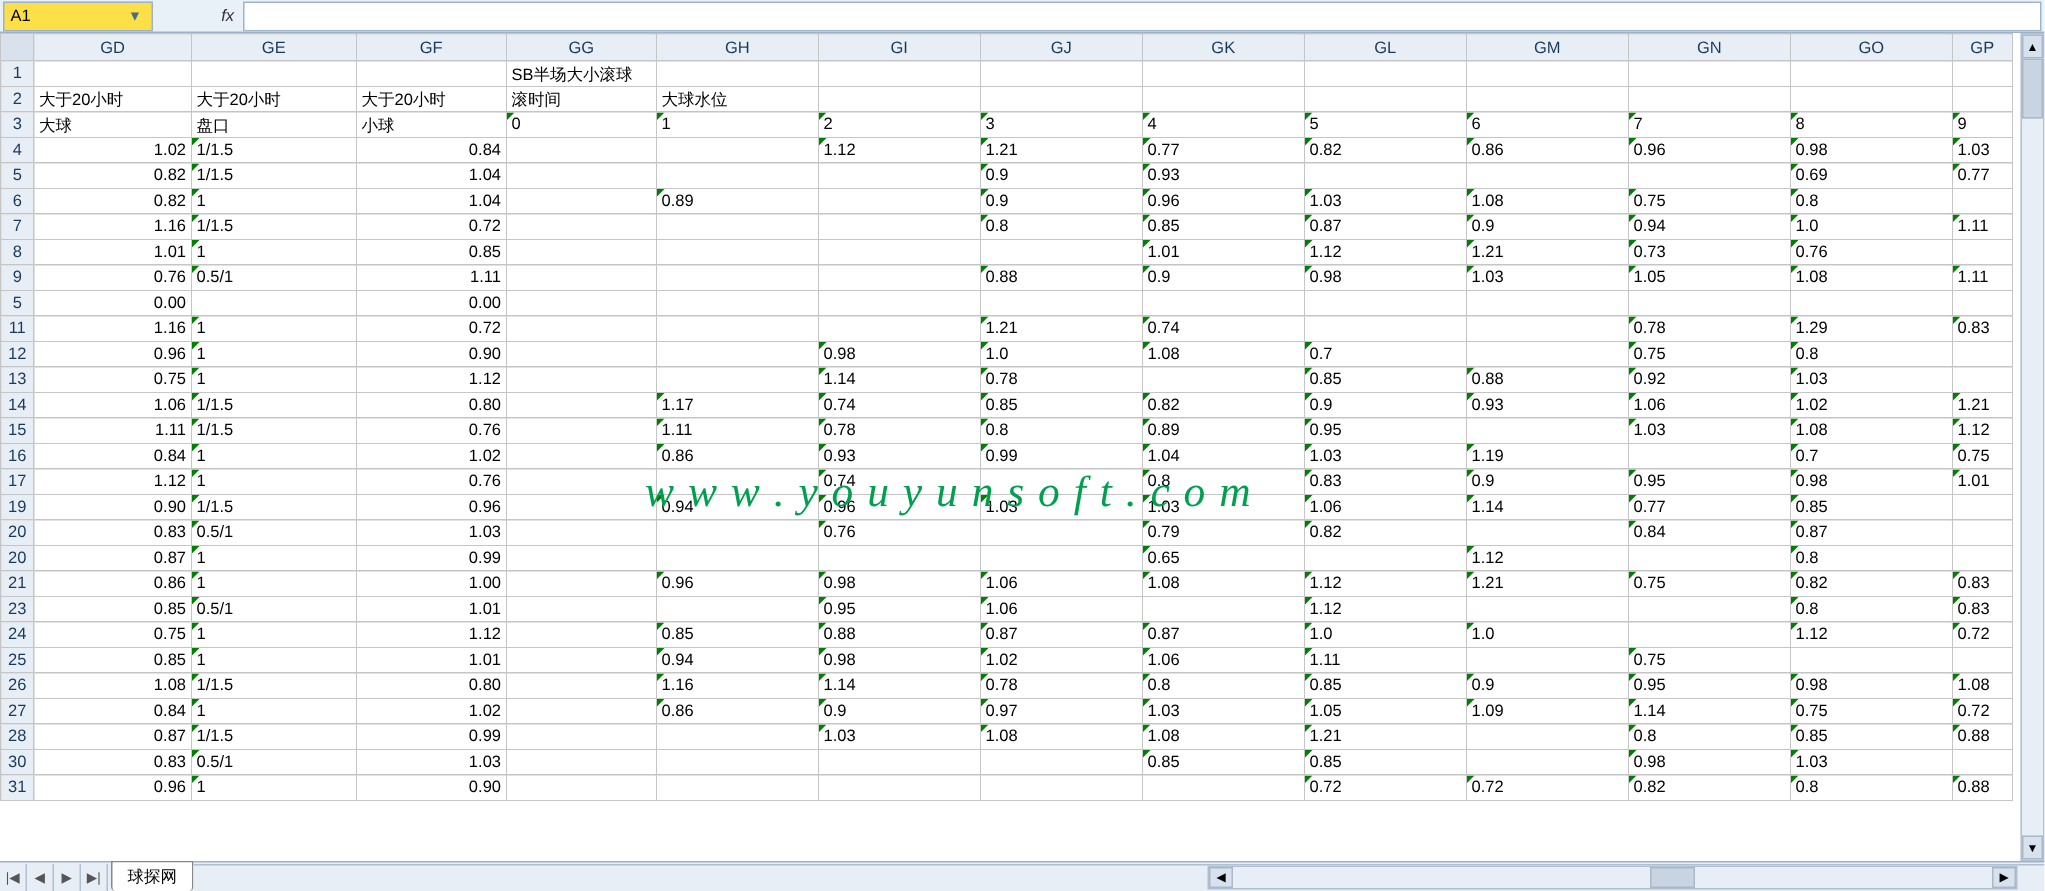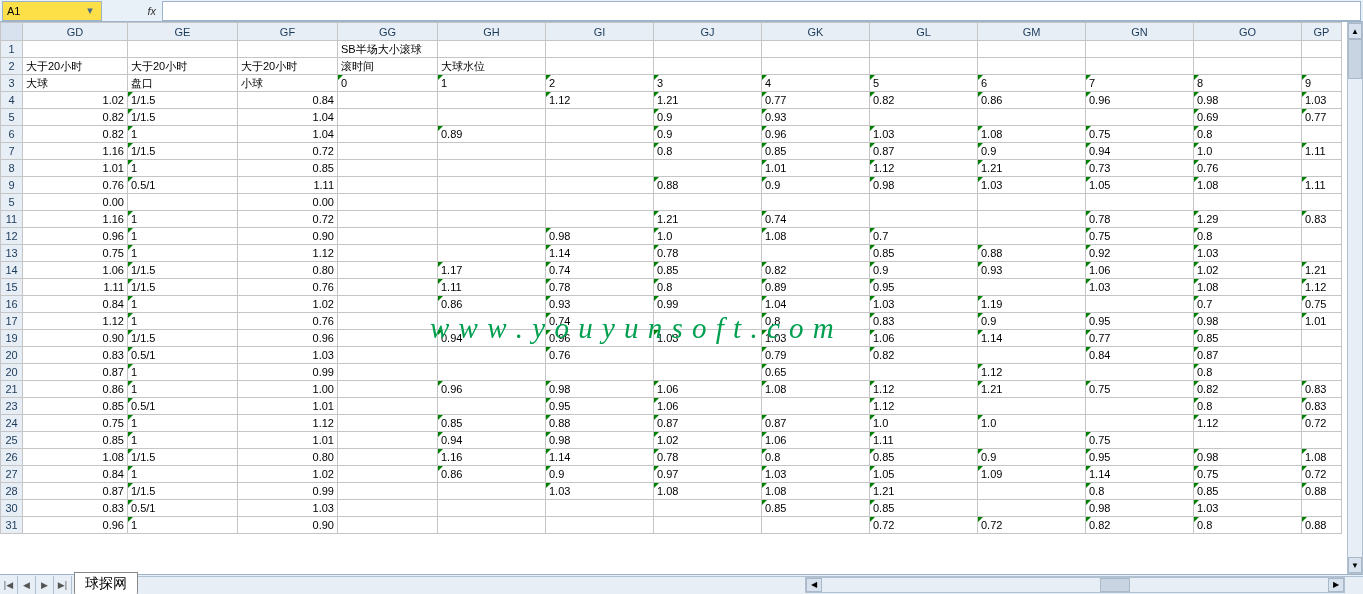--- a/index.html
+++ b/index.html
@@ -25,21 +25,21 @@
 td.num { text-align: right; }
 td.txt { text-align: left; }
 
 .green-tick::before { content: ""; position: absolute; top: 0; left: 0; width: 0; height: 0; border-top: 5px solid #008000; border-right: 5px solid transparent; }
 
 .watermark { position: absolute; top: 290px; left: 430px; font-size: 29px; font-style: italic; color: #00a050; font-family: "Times New Roman", serif; pointer-events: none; z-index: 10; letter-spacing: 1px; }
 
 .sheet-tabs { position: absolute; bottom: 0; left: 0; right: 0; height: 20px; background: #e8eef6; border-top: 1px solid #9db3c9; display: flex; align-items: center; }
 .tab-nav-group { display: flex; }
 .tab-nav { width: 18px; height: 18px; border-right: 1px solid #b0c0d0; display: flex; align-items: center; justify-content: center; color: #555; cursor: pointer; font-size: 9px; }
-.tab { padding: 2px 10px; background: #fff; border: 1px solid #888; border-bottom: none; margin-left: 2px; font-size: 14px; cursor: pointer; border-radius: 0 0 3px 3px; transform: translateY(-1px); }
+.tab { padding: 2px 10px; background: #fff; border: 1px solid #888; border-bottom: none; margin-left: 2px; font-size: 11px; cursor: pointer; border-radius: 0 0 3px 3px; transform: translateY(-1px); }
 .tab-spacer { flex: 1; border-top: 1px solid #b0c0d0; height: 18px; position: relative; }
 
 .hscroll { position: absolute; bottom: 1px; right: 18px; width: 540px; height: 16px; background: #e8eef6; border: 1px solid #b0c0d0; display: flex; }
 .hscroll-btn { width: 16px; background: #d8e2ee; border: 1px solid #aab8c8; display: flex; align-items: center; justify-content: center; font-size: 8px; }
 .hscroll-track { flex: 1; position: relative; }
 .hscroll-thumb { position: absolute; left: 55%; width: 30px; height: 100%; background: #c8d4e2; border: 1px solid #aab8c8; }
 
 .vscroll { position: absolute; top: 22px; right: 0; bottom: 20px; width: 16px; background: #e8eef6; border: 1px solid #b0c0d0; display: flex; flex-direction: column; }
 .vscroll-btn { height: 16px; background: #d8e2ee; border: 1px solid #aab8c8; display: flex; align-items: center; justify-content: center; font-size: 8px; }
 .vscroll-track { flex: 1; position: relative; }

